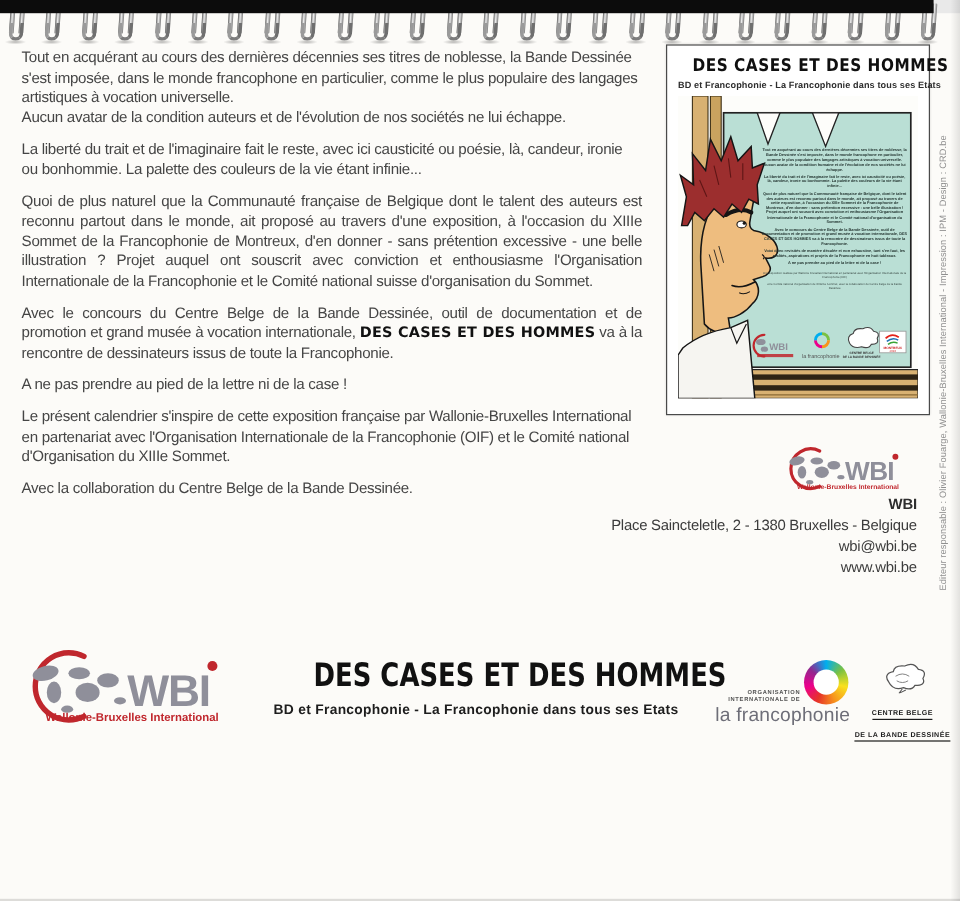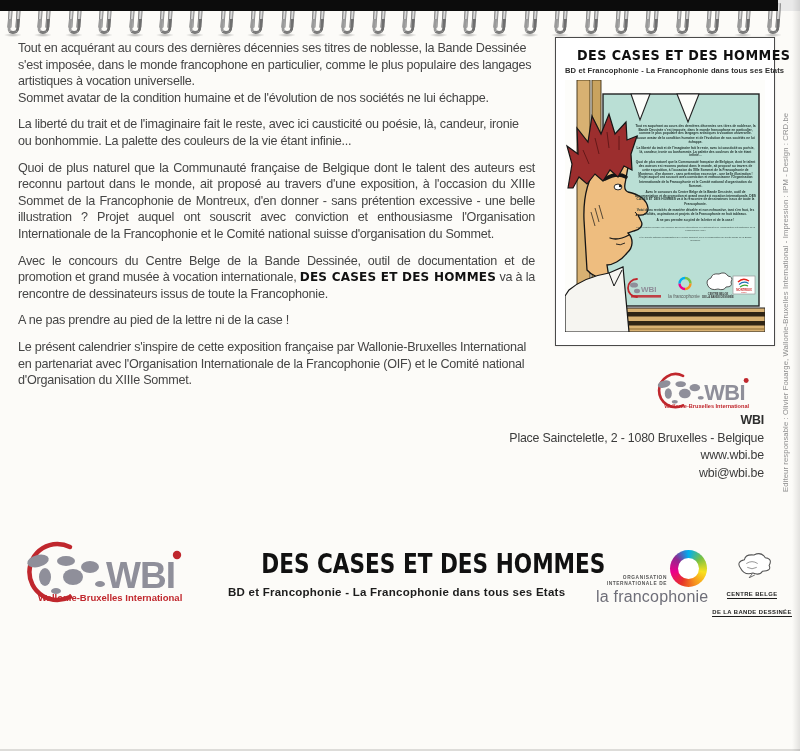--- a/index.html
+++ b/index.html
@@ -217,28 +217,29 @@
       <i class="l"></i>
       <i class="r"></i>
       <b></b>
     </span>
   </div>
 <div id="binding-bar"></div>
 <div id="scan-top-right"></div>
 
 <div id="body-text">
   <p class="nogap">Tout en acquérant au cours des dernières décennies ses titres de noblesse, la Bande Dessinée s'est imposée, dans le monde francophone en particulier, comme le plus populaire des langages artistiques à vocation universelle.</p>
-  <p>Sommet avatar de la condition humaine et de l'évolution de nos sociétés ne lui échappe.</p>
+  <p>Aucun avatar de la condition auteurs et de l'évolution de nos sociétés ne lui échappe.</p>
   <p>La liberté du trait et de l'imaginaire fait le reste, avec ici causticité ou poésie, là, candeur, ironie ou bonhommie. La palette des couleurs de la vie étant infinie...</p>
   <p class="just">Quoi de plus naturel que la Communauté française de Belgique dont le talent des auteurs est reconnu partout dans le monde, ait proposé au travers d'une exposition, à l'occasion du XIIIe Sommet de la Francophonie de Montreux, d'en donner - sans prétention excessive - une belle illustration ? Projet auquel ont souscrit avec conviction et enthousiasme l'Organisation Internationale de la Francophonie et le Comité national suisse d'organisation du Sommet.</p>
   <p class="just">
     <span>Avec le concours du Centre Belge de la Bande Dessinée, outil de documentation et de promotion et grand musée à vocation internationale, </span><span class="comic-inline">DES CASES ET DES HOMMES</span><span> va à la rencontre de dessinateurs issus de toute la Francophonie.</span>
   </p>
   <p>A ne pas prendre au pied de la lettre ni de la case !</p>
   <p>Le présent calendrier s'inspire de cette exposition française par Wallonie-Bruxelles International en partenariat avec l'Organisation Internationale de la Francophonie (OIF) et le Comité national d'Organisation du XIIIe Sommet.</p>
+  <p>Avec la collaboration du Centre Belge de la Bande Dessinée.</p>
 </div>
 
 <div id="poster">
   <div class="poster-title">DES CASES ET DES HOMMES</div>
   <div class="poster-subtitle">BD et Francophonie - La Francophonie dans tous ses Etats</div>
   <div class="illus">
     <svg width="200" height="252" viewBox="0 0 200 252">
       <rect x="0" y="0" width="200" height="252" fill="#fdfdfa"></rect>
 
       <g>
@@ -328,23 +329,23 @@
       <ellipse cx="42" cy="52" rx="5" ry="3"></ellipse>
     </g>
     <text x="92" y="49" font-family="Liberation Sans, sans-serif" font-size="37" font-weight="bold" fill="#8f8f9a" letter-spacing="-1">WBI</text>
     <circle cx="163" cy="16" r="4.2" fill="#c0272d"></circle>
     <text x="24" y="62" font-family="Liberation Sans, sans-serif" font-size="9.5" font-weight="bold" fill="#c0272d">Wallonie-Bruxelles International</text>
   </svg>
 </div>
 
 <div id="address-block">
   <div class="org">WBI</div>
-  <div>Place Saincteletle, 2 - 1080 Bruxelles - Belgique</div>
+  <div>Place Saincteletle, 2 - 1380 Bruxelles - Belgique</div>
+  <div>wbi@wbi.be</div>
   <div>www.wbi.be</div>
-  <div>wbi@wbi.be</div>
 </div>
 
 <div id="vertical-credits">Editeur responsable : Olivier Fouarge, Wallonie-Bruxelles International - Impression : IPM - Design : CRD.be</div>
 
 <div id="footer-wbi-logo">
   <svg width="200" height="66" viewBox="0 0 200 64">
     <path d="M 56,8 A 28,28 0 1 0 56,58" fill="none" stroke="#c0272d" stroke-width="4.5" stroke-linecap="round"></path>
     <g fill="#8f8f9a">
       <ellipse cx="24" cy="22" rx="11" ry="6" transform="rotate(-14 24 22)"></ellipse>
       <ellipse cx="31" cy="38" rx="6" ry="9"></ellipse>

